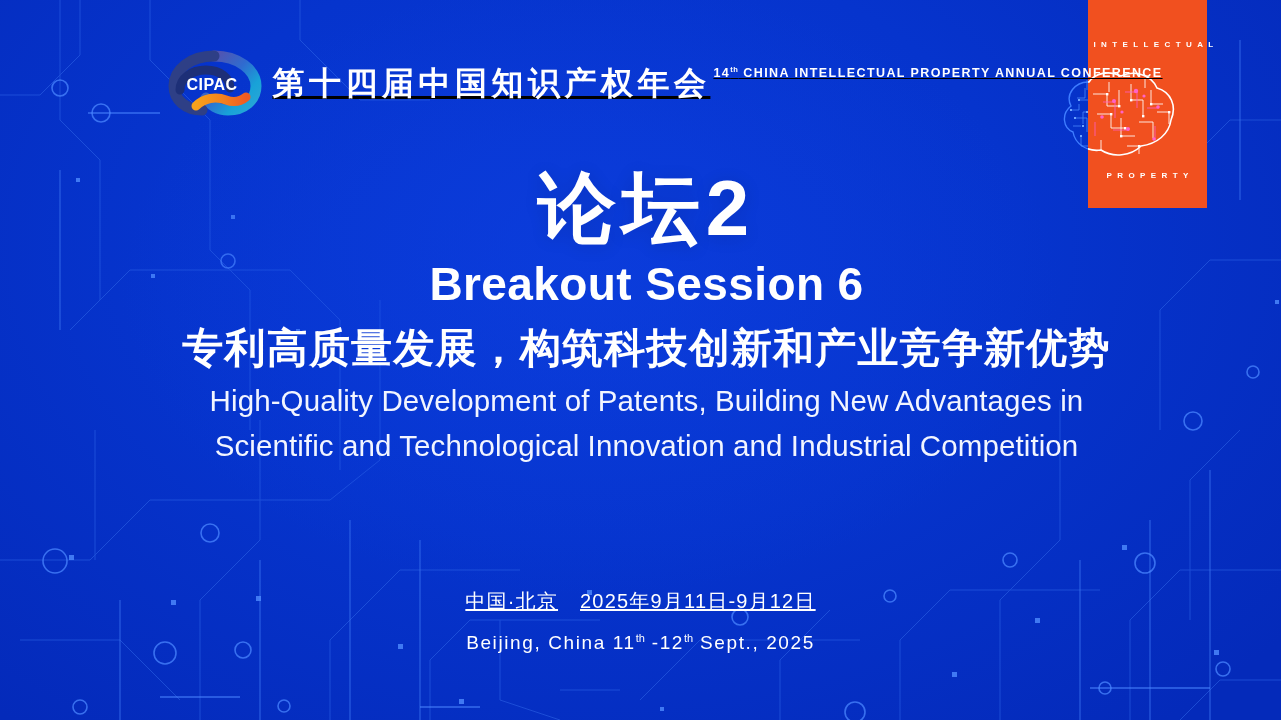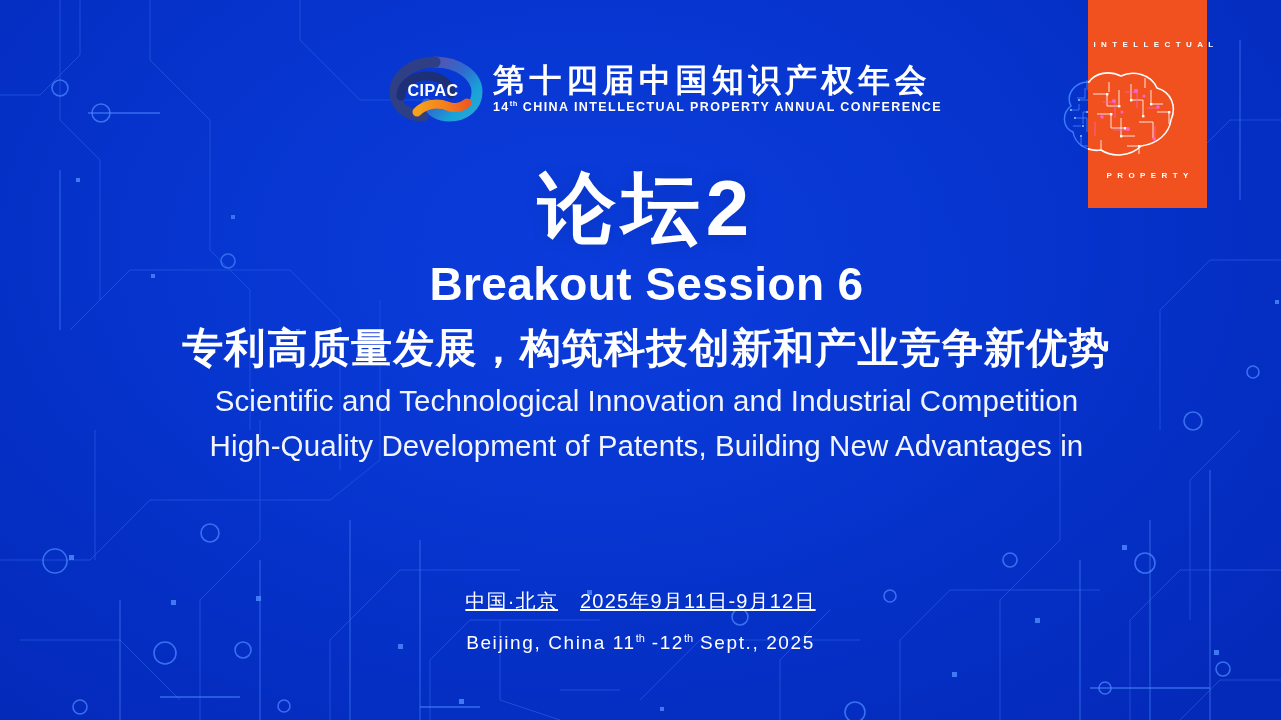--- a/index.html
+++ b/index.html
@@ -43,28 +43,28 @@
   .panel-word.top{ top:40px; }
   .panel-word.bottom{ bottom:28px; }
   .brain-wrap{
     position:absolute; left:1035px; top:60px; width:150px; height:110px;
     pointer-events:none;
   }
   .brain-wrap svg{ width:100%; height:100%; display:block; }
 
   
   .lockup{
-    position:absolute; left:0; right:0; top:56px;
+    position:absolute; left:0; right:0; top:50px;
     display:flex; align-items:center; justify-content:center;
     gap:10px;
     padding-left:48px;
   }
   .cipac-mark{ width:96px; height:66px; flex:none; }
   .cipac-mark svg{ width:100%; height:100%; display:block; }
-  .lockup-text{ display:flex; flex-direction:column; gap:3px; }
+  .lockup-text{ display:flex; flex-direction:row; gap:3px;text-decoration:underline; }
   .lockup-cn{
     color:#fff; font-size:32px; font-weight:700;
     letter-spacing:4.5px; line-height:1.08;
     white-space:nowrap;
   }
   .lockup-en{
     color:#fff; font-size:12.5px; font-weight:700;
     letter-spacing:1.42px; line-height:1.1;
     white-space:nowrap;
     text-align:center;
@@ -323,22 +323,22 @@
       <div class="lockup-cn">第十四届中国知识产权年会</div>
       <div class="lockup-en"><span>14</span><sup>th</sup><span> CHINA INTELLECTUAL PROPERTY ANNUAL CONFERENCE</span></div>
     </div>
   </div>
 
   <div class="main">
     <div class="forum-cn">论坛2</div>
     <div class="forum-en">Breakout Session 6</div>
     <div class="theme-cn">专利高质量发展，构筑科技创新和产业竞争新优势</div>
     <div class="theme-en">
+      <span>High-Quality Development of Patents, Building New Advantages in</span>
       <span>Scientific and Technological Innovation and Industrial Competition</span>
-      <span>High-Quality Development of Patents, Building New Advantages in</span>
     </div>
   </div>
 
   <div class="footer">
     <div class="footer-cn"><span>中国·北京</span><span class="sep"></span><span>2025年9月11日-9月12日</span></div>
     <div class="footer-en"><span>Beijing, China </span><span>11</span><sup>th</sup><span> -</span><span>12</span><sup>th</sup><span> Sept., 2025</span></div>
   </div>
 
 </div>
 

